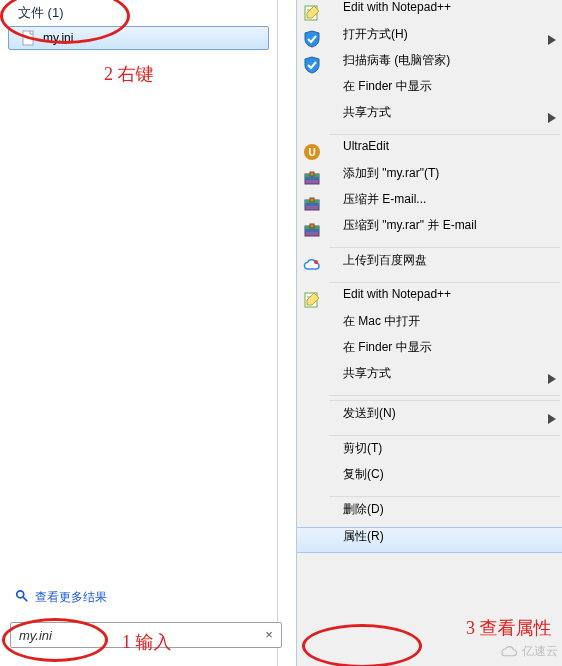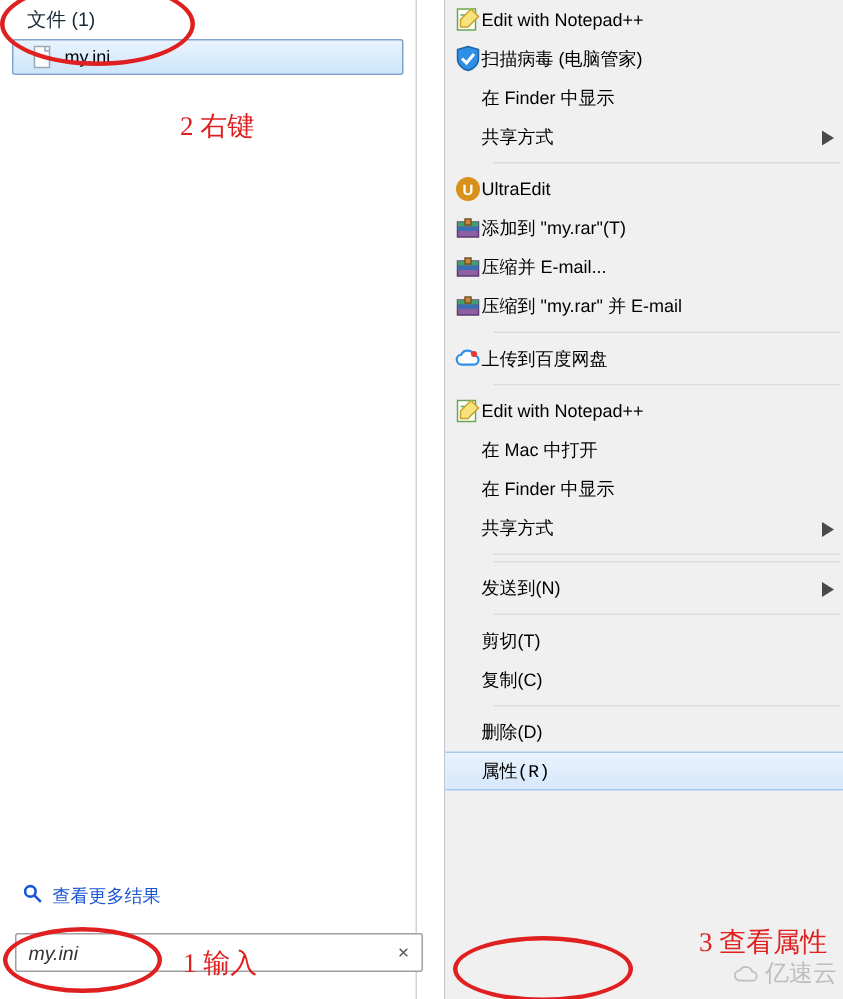--- a/index.html
+++ b/index.html
@@ -77,54 +77,53 @@
     left: 0; right: 0; top: 0; bottom: 0;
     background: #f0f0f0;
   }
   .menu-iconcol {
     position: absolute; left:0; top:0; bottom:0; width:30px;
     background: linear-gradient(#f3f6fb,#eef1f6);
     border-right: 1px solid #e3e6eb;
   }
   .mi {
     position: relative;
-    display: flex; align-items: center;
+    display: flex; align-items: flex-start;
     height: 26px;
-    padding-left: 24px;
+    padding-left: 46px;
     padding-right: 18px;
     color: #000;
     cursor: default;
     white-space: nowrap;
   }
   .mi .ic {
     position: absolute; left:6px; top:4px; width:18px; height:18px;
   }
   .mi .arw {
     position: absolute; right:6px; top:8px; width:8px; height:10px;
   }
   .sep {
     height: 1px; margin: 4px 2px 4px 32px;
     background: #d9dde3;
   }
   .mi.hover {
     background: linear-gradient(#e9f2fd,#d6e8fb);
     border-top:1px solid #a9c8ef; border-bottom:1px solid #a9c8ef;
     height:26px;
-    font-family:Liberation Mono, monospace;
   }
 
   
   .anno { position:absolute; color:#e02020; font-size:18px; font-family: SimSun, serif; pointer-events:none; }
   .ring { position:absolute; border:3px solid #e02020; border-radius:50%; pointer-events:none; }
 
   
   .wm {
     position:absolute; right:4px; bottom:6px;
     display:flex; align-items:center; gap:4px;
-    color:#bdbdbd; font-size:16px;
+    color:#bdbdbd; font-size:12px;
   }
   .wm svg { width:18px; height:14px; }
 </style>
 </head>
 <body>
 
 <div class="left">
   <div class="group-header">文件 (1)</div>
 
   <div class="file-row">
@@ -164,20 +163,30 @@
             <line x1="4" y1="12" x2="10" y2="12" stroke="#6aa84f"></line>
             <path d="M11 2 l5 5 -7 7 -5 0 0 -5 z" fill="#f7e27b" stroke="#c9a22a"></path>
           </svg></span>
         <span>Edit with Notepad++</span>
       </div>
       <div class="mi">
         <span class="ic"><svg viewBox="0 0 18 18">
             <path d="M9 1 L16 3 V9 C16 13 13 16 9 17 C5 16 2 13 2 9 V3 Z" fill="#2f8fe7" stroke="#1e63a8"></path>
             <path d="M5 9 l3 3 5-6" fill="none" stroke="#fff" stroke-width="2"></path>
           </svg></span>
+        <span>打开方式(H)</span>
+        <span class="arw"><svg viewBox="0 0 8 10">
+            <path d="M0 0 L8 5 L0 10 Z" fill="#4a4a4a"></path>
+          </svg></span>
+      </div>
+      <div class="mi">
+        <span class="ic"><svg viewBox="0 0 18 18">
+            <path d="M9 1 L16 3 V9 C16 13 13 16 9 17 C5 16 2 13 2 9 V3 Z" fill="#2f8fe7" stroke="#1e63a8"></path>
+            <path d="M5 9 l3 3 5-6" fill="none" stroke="#fff" stroke-width="2"></path>
+          </svg></span>
         <span>扫描病毒 (电脑管家)</span>
       </div>
       <div class="mi">
         <span class="ic"></span>
         <span>在 Finder 中显示</span>
       </div>
       <div class="mi">
         <span class="ic"></span>
         <span>共享方式</span>
         <span class="arw"><svg viewBox="0 0 8 10">
@@ -277,21 +286,21 @@
         <span>删除(D)</span>
       </div>
       <div class="mi hover">
         <span class="ic"></span>
         <span>属性(R)</span>
       </div>
     </div>
 </div>
 
 <div class="ring" style="left:0px; top:-12px; width:130px; height:56px;"></div>
-<div class="anno" style="left:104px; top:72px;margin-left:16px;">2 右键</div>
+<div class="anno" style="left:104px; top:62px;">2 右键</div>
 
 <div class="ring" style="left:2px; top:618px; width:106px; height:44px;"></div>
 <div class="anno" style="left:122px; top:630px;">1 输入</div>
 
 <div class="ring" style="left:302px; top:624px; width:120px; height:44px;"></div>
 <div class="anno" style="left:430px; top:616px;margin-left:36px;">3 查看属性</div>
 
 <div class="wm">
   <svg viewBox="0 0 24 16">
       <path d="M7 13h11a4 4 0 0 0 0-8 6 6 0 0 0-11-1 4 4 0 0 0 0 9z" fill="none" stroke="#bdbdbd" stroke-width="1.5"></path>

